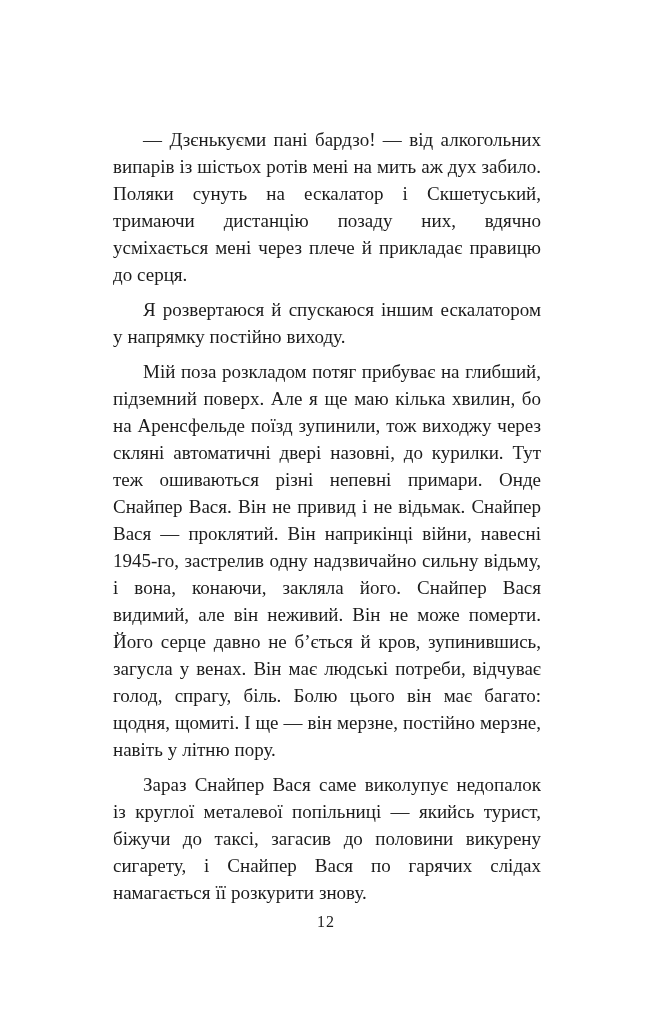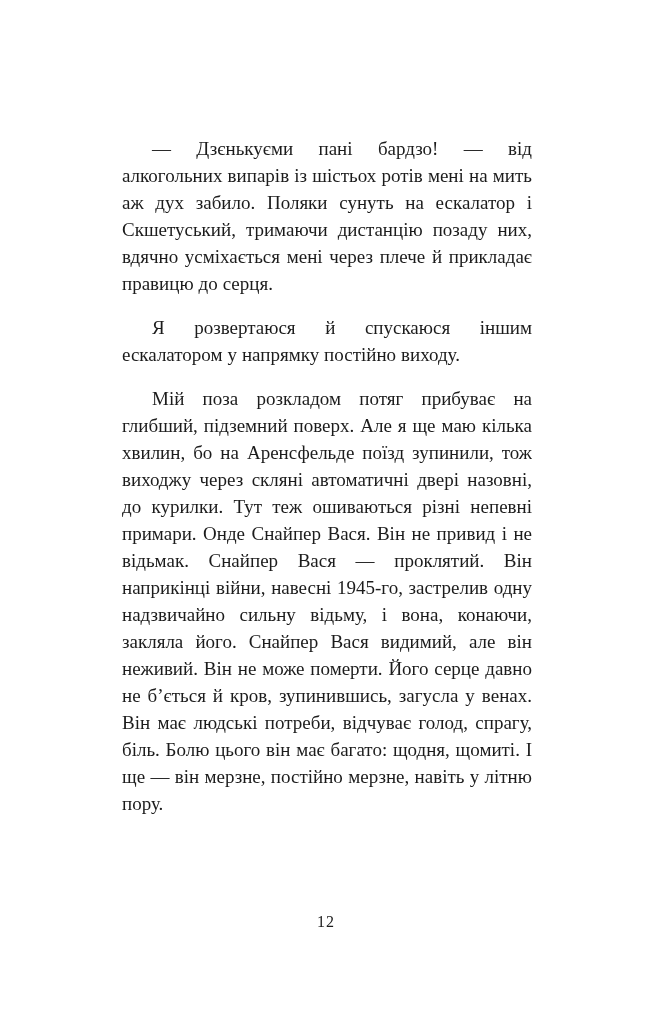--- a/index.html
+++ b/index.html
@@ -22,21 +22,21 @@
     top: 118px;
     width: 444px;
     font-size: 19px;
     line-height: 27px;
     text-align: justify;
     hyphens: auto;
     -webkit-hyphens: auto;
     word-spacing: 0.01em;
   }
   .text-block p {
-    margin: 17px;
+    margin: 8px;
     padding: 0;
     text-indent: 30px;
   }
   .page-number {
     position: absolute;
     top: 912px;
     left: 0;
     width: 652px;
     text-align: center;
     font-size: 16px;
@@ -46,15 +46,16 @@
   }
 </style>
 </head>
 <body>
 
 <div class="page">
   <div class="text-block">
     <p>— Дзєнькуєми пані бардзо! — від алкогольних випарів із шістьох ротів мені на мить аж дух забило. Поляки сунуть на ескалатор і Скшетуський, тримаючи дистанцію позаду них, вдячно усміхається мені через плече й прикладає правицю до серця.</p>
     <p>Я розвертаюся й спускаюся іншим ескалатором у напрямку постійно виходу.</p>
     <p>Мій поза розкладом потяг прибуває на глибший, підземний поверх. Але я ще маю кілька хвилин, бо на Аренсфельде поїзд зупинили, тож виходжу через скляні автоматичні двері назовні, до курилки. Тут теж ошиваються різні непевні примари. Онде Снайпер Вася. Він не привид і не відьмак. Снайпер Вася — проклятий. Він наприкінці війни, навесні 1945-го, застрелив одну надзвичайно сильну відьму, і вона, конаючи, закляла його. Снайпер Вася видимий, але він неживий. Він не може померти. Його серце давно не б’ється й кров, зупинившись, загусла у венах. Він має людські потреби, відчуває голод, спрагу, біль. Болю цього він має багато: щодня, щомиті. І ще — він мерзне, постійно мерзне, навіть у літню пору.</p>
+    <p>Зараз Снайпер Вася саме виколупує недопалок із круглої металевої попільниці — якийсь турист, біжучи до таксі, загасив до половини викурену сигарету, і Снайпер Вася по гарячих слідах намагається її розкурити знову.</p>
   </div>
   <div class="page-number">12</div>
 </div>
 
 </body></html>

